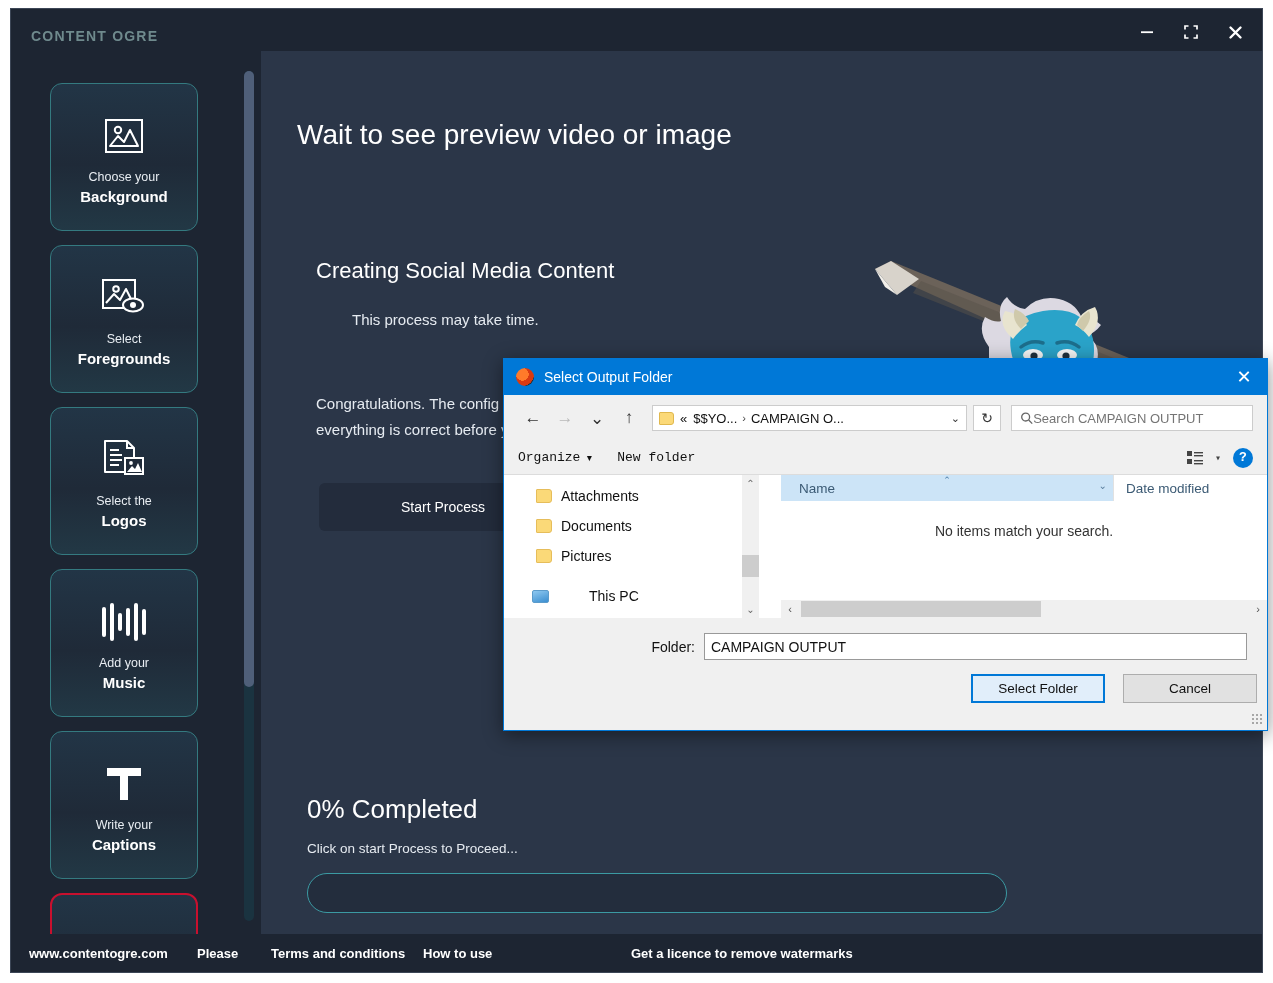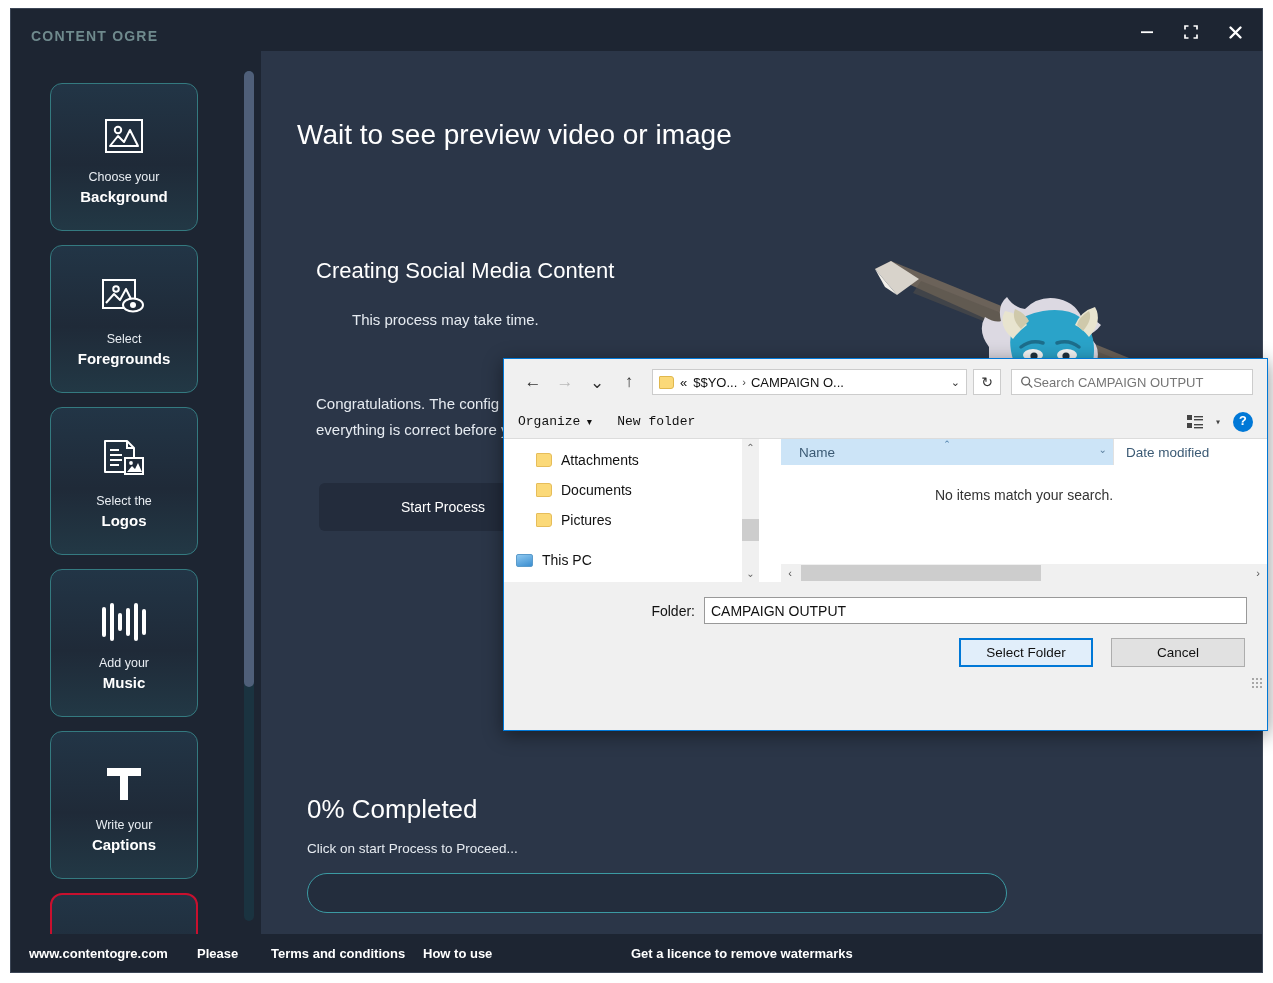--- a/index.html
+++ b/index.html
@@ -222,21 +222,21 @@
   }
   .dlg-body { display: flex; height: 143px; background: #ffffff; }
   .tree {
     width: 277px; background: #ffffff; position: relative;
     padding-top: 6px; overflow: hidden;
   }
   .tree-item {
     height: 30px; display: flex; align-items: center;
     padding-left: 32px; font-size: 14px; color: #111; cursor: pointer;
   }
-  .tree-item.indent2 { padding-left: 12px; }
+  .tree-item.indent2 { padding-left: 28px; gap: 31px; }
   .ic-folder {
     width: 16px; height: 14px; margin-right: 9px; flex:0 0 auto;
     background: #fbd978; border: 1px solid #e6bd5a; border-radius: 1px 3px 3px 1px;
   }
   .ic-pc {
     width: 17px; height: 13px; margin-right: 9px; flex:0 0 auto;
     background: linear-gradient(160deg,#8ec8f0,#3b8ed0);
     border: 1px solid #5b9bcb; border-radius: 2px;
   }
   .tree-vscroll {
@@ -288,21 +288,21 @@
   .folder-label {
     width: 200px; text-align: right; padding-right: 9px;
     font-size: 14px; color: #111;
   }
   .folder-input {
     width: 543px; height: 27px; border: 1px solid #999; background: #fff;
     padding: 0 6px; font-size: 14px; color: #111; outline: none;
     font-family: "Liberation Sans", sans-serif;
   }
   .btn-row {
-    position: absolute; right: 22px; top: 56px;
+    position: absolute; right: 10px; top: 56px;
     display: flex; gap: 18px;
   }
   .dlg-btn {
     width: 134px; height: 29px; font-size: 13.5px; color: #111;
     background: #e1e1e1; border: 1px solid #adadad; cursor: pointer;
     font-family: "Liberation Sans", sans-serif;
   }
   .dlg-btn.primary { background: #e1eefa; border: 2px solid #0078d7; }
   .grip {
     position: absolute; right: 4px; bottom: 3px; width: 12px; height: 12px;
@@ -470,20 +470,25 @@
       <a class="f1">www.contentogre.com</a>
       <a class="f2">Please</a>
       <a class="f3">Terms and conditions</a>
       <a class="f4">How to use</a>
       <a class="f5">Get a licence to remove watermarks</a>
     </div>
   </div>
 
   <div class="dialog">
 
+    <div class="dlg-title">
+      <div class="dlg-icon"></div>
+      <span>Select Output Folder</span>
+      <div class="dlg-close">✕</div>
+    </div>
 
     <div class="dlg-navbar">
       <button class="navbtn">←</button>
       <button class="navbtn disabled">→</button>
       <button class="navbtn">⌄</button>
       <button class="navbtn">↑</button>
 
       <div class="crumbbar">
         <span class="crumb-folder"></span>
         <span>«</span>

